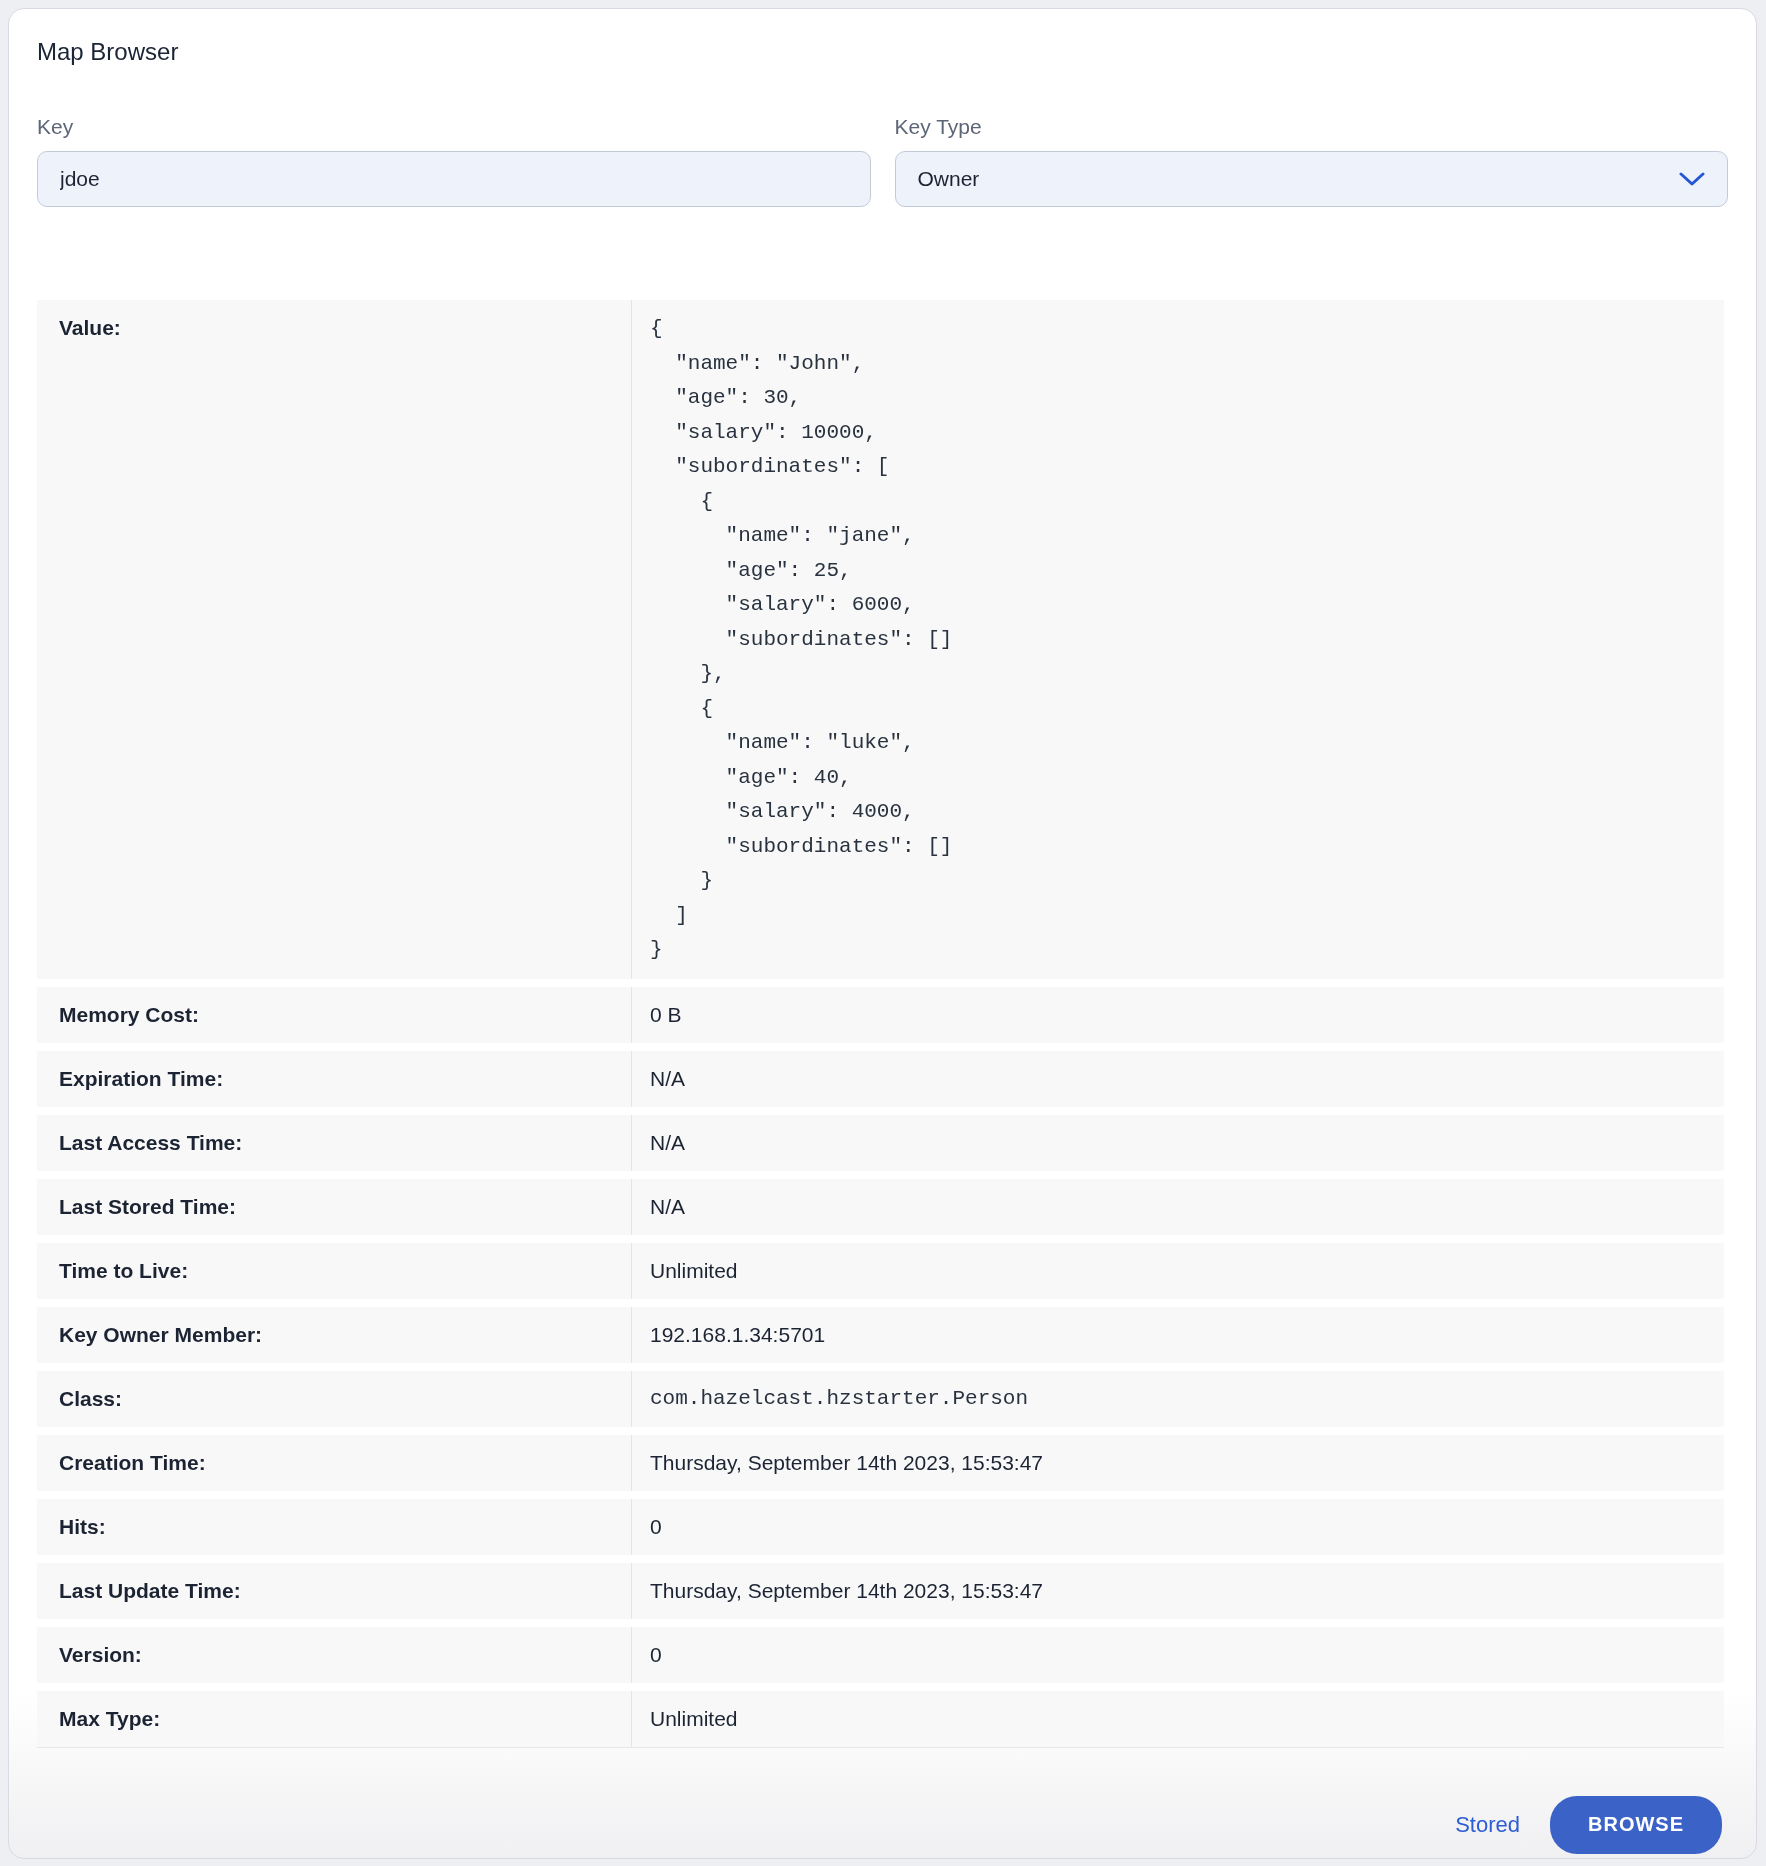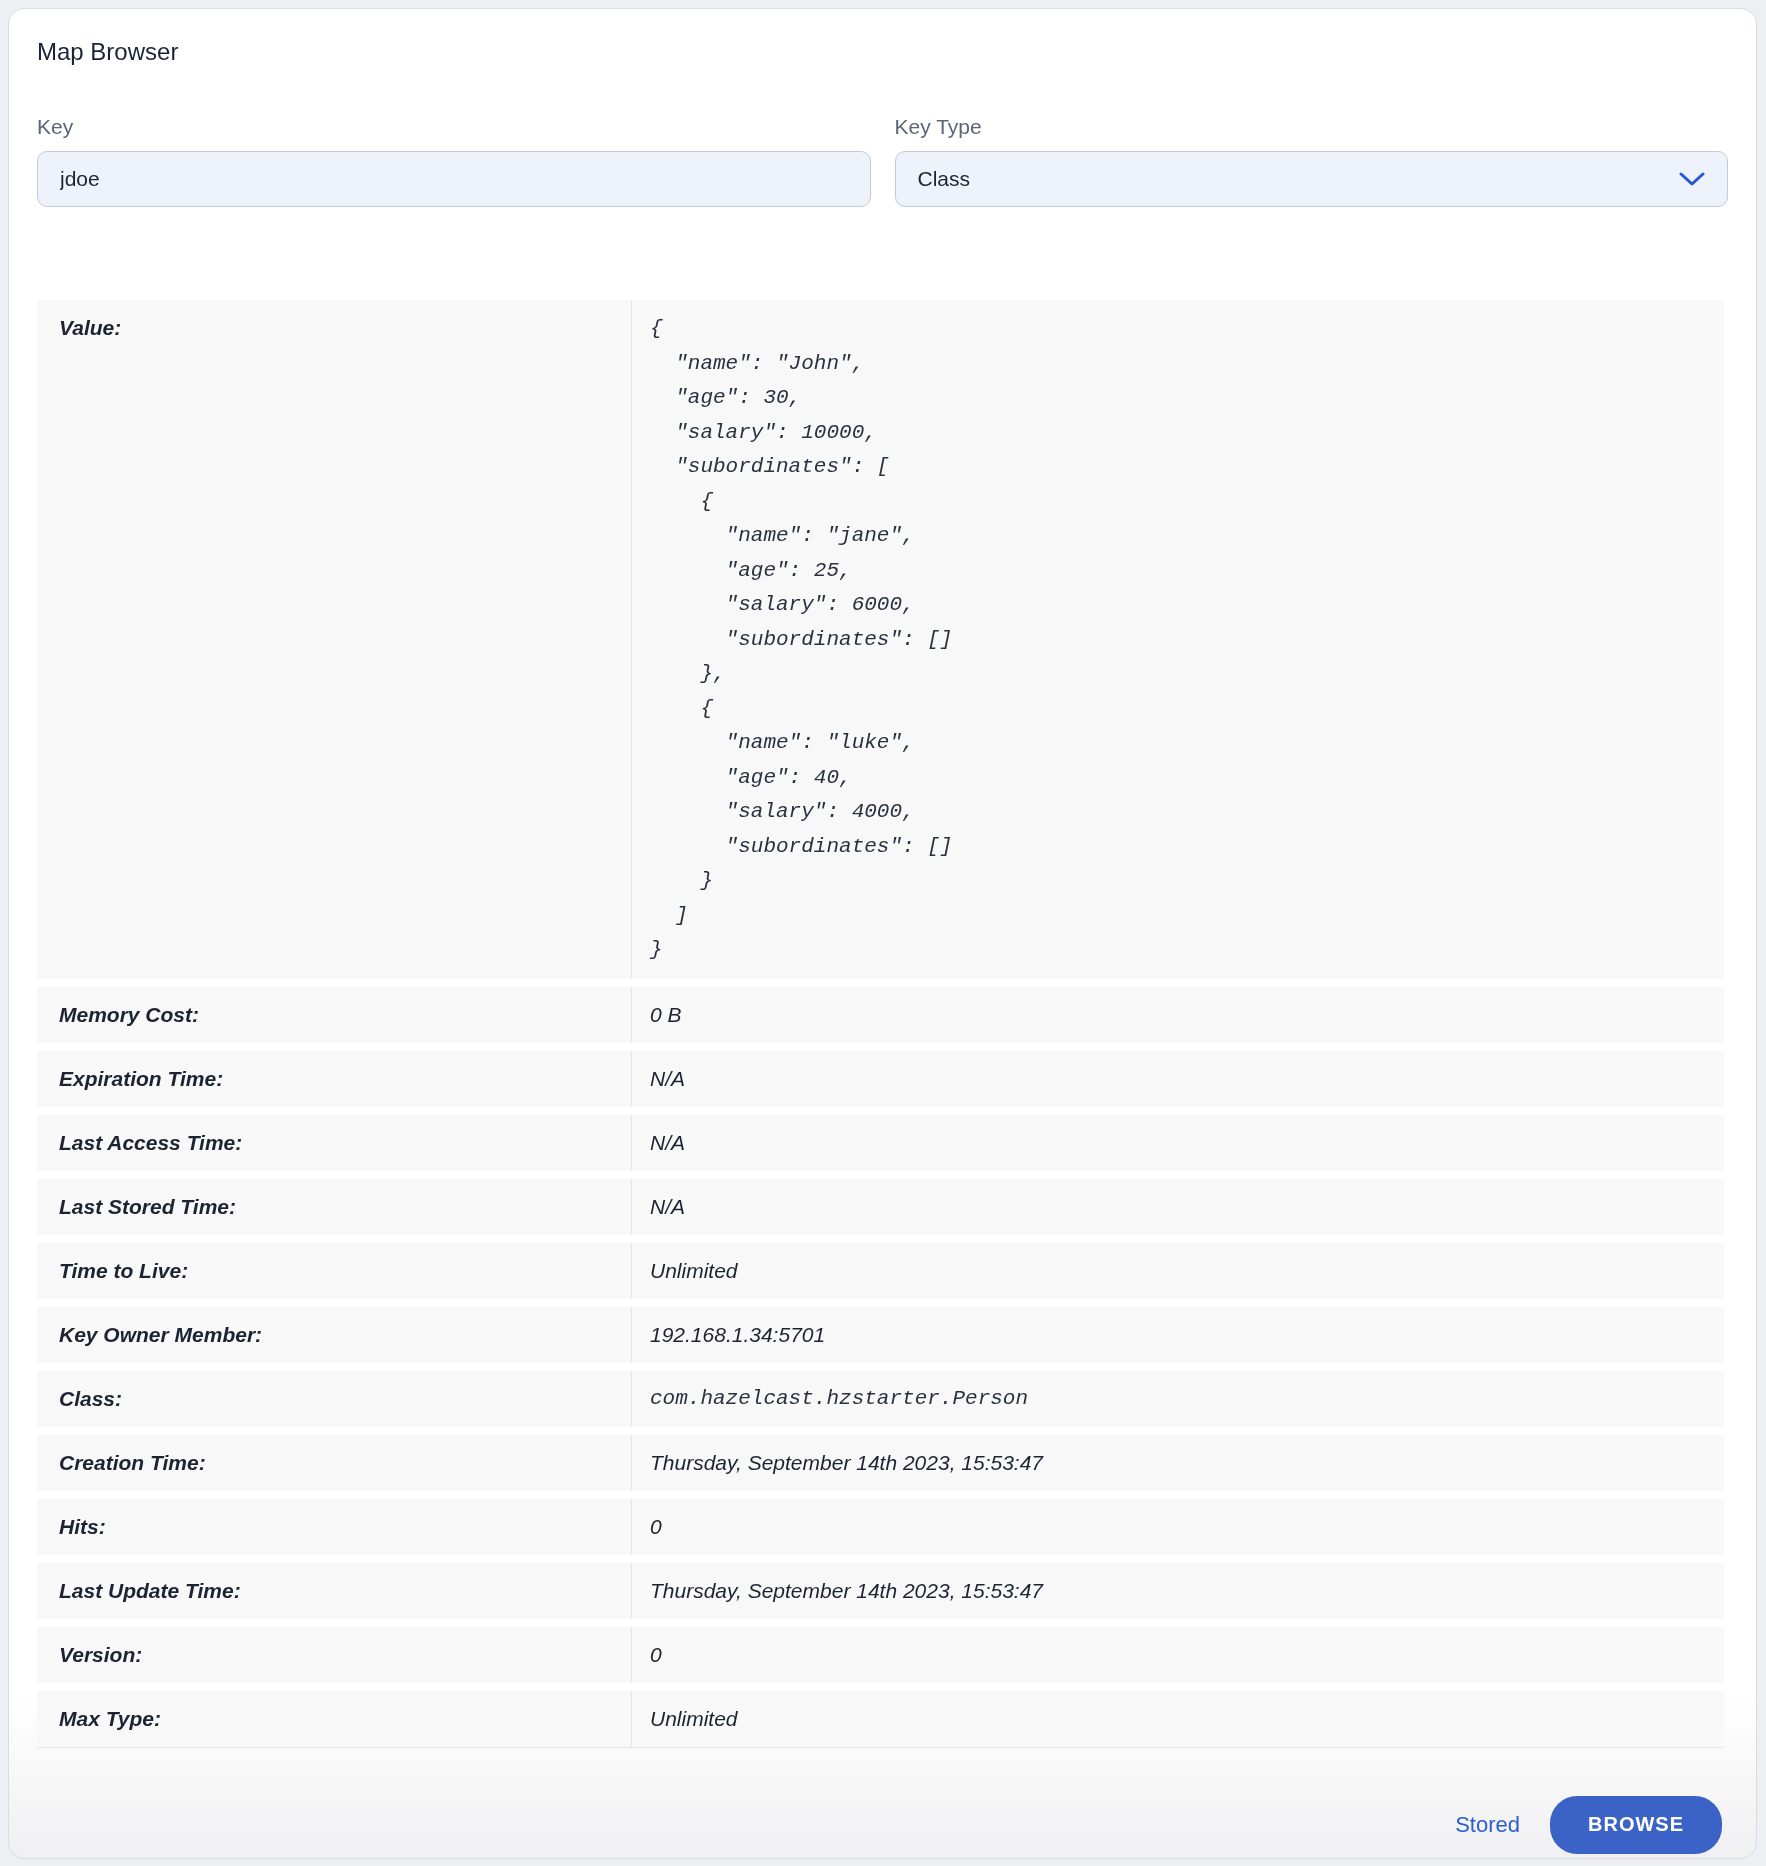--- a/index.html
+++ b/index.html
@@ -54,21 +54,20 @@
     display: flex;
     align-items: center;
     justify-content: space-between;
     cursor: pointer;
   }
   .select .chev { flex: 0 0 auto; margin-left: 12px; }
   .table {
     margin-top: 93px;
     width: 1687px;
     border-bottom: 1px solid #e6e7ea;
-    font-style: italic;
   }
   .row {
     display: grid;
     grid-template-columns: 594px 1fr;
     background: #f8f8f9;
     margin-bottom: 8px;
     min-height: 56px;
     align-items: center;
   }
   .row:last-child { margin-bottom: 0; }
@@ -136,21 +135,21 @@
   <div class="title">Map Browser</div>
 
   <div class="form-row">
     <div class="field">
       <label class="field-label">Key</label>
       <input class="text-input" type="text" value="jdoe" style="">
     </div>
     <div class="field">
       <label class="field-label">Key Type</label>
       <div class="select">
-        <span>Class</span>
+        <span>Owner</span>
         <svg class="chev" width="26" height="14" viewBox="0 0 26 14">
           <polyline points="2,2 13,12 24,2" fill="none" stroke="#2457d6" stroke-width="3" stroke-linecap="round" stroke-linejoin="round"></polyline>
         </svg>
       </div>
     </div>
   </div>
 
   <div class="table">
     <div class="row row-json">
       <div class="row-label">Value:</div>

